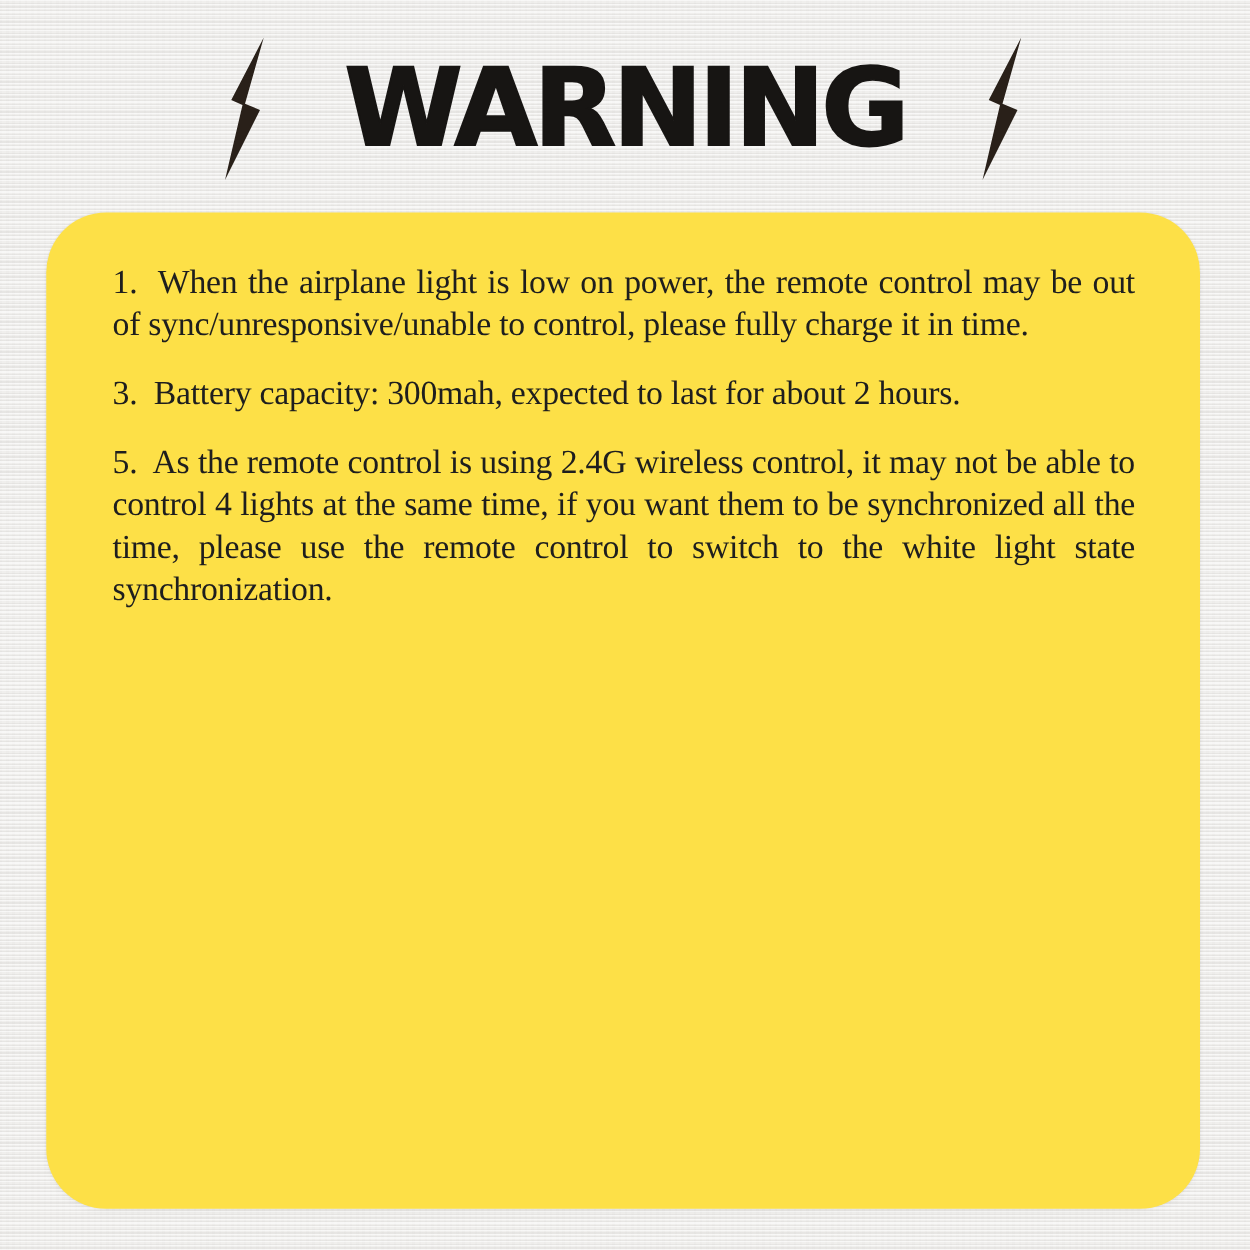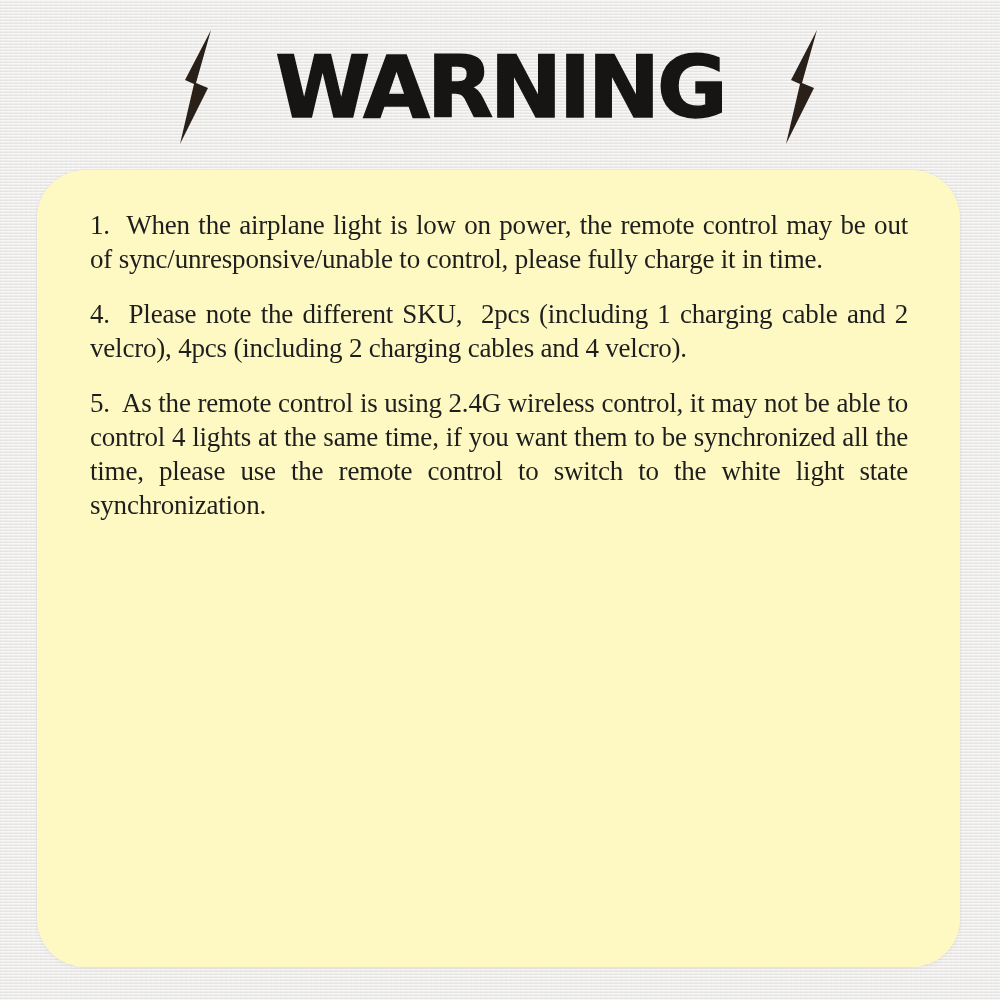--- a/index.html
+++ b/index.html
@@ -43,21 +43,21 @@
   .bolt {
     width: 40px;
     height: 114px;
     flex: 0 0 auto;
   }
   .card {
     box-sizing: border-box;
     width: 923px;
     height: 797px;
     margin: 26px 40px 0 37px;
-    background: #fef9c3;
+    background: #fde047;
     border-radius: 48px;
     box-shadow: 0 0 0 1px rgba(0,0,0,0.025), 0 2px 6px rgba(0,0,0,0.03);
     padding: 38px 52px 0 53px;
   }
   .warning-item {
     margin: 0 0 21px 0;
     font-size: 27px;
     line-height: 34px;
     letter-spacing: -0.2px;
     color: #1e1e1e;
@@ -74,17 +74,17 @@
       <polygon points="33,0 7,50 16,54 2,114 30,58 18,53" fill="#292019"></polygon>
     </svg>
     <h1 class="title">WARNING</h1>
     <svg class="bolt" viewBox="0 0 38 114" aria-hidden="true">
       <polygon points="33,0 7,50 16,54 2,114 30,58 18,53" fill="#292019"></polygon>
     </svg>
   </header>
 
   <section class="card">
     <p class="warning-item"><span>1.</span><span>&nbsp; When the airplane light is low on power, the remote control may be out of sync/unresponsive/unable to control, please fully charge it in time.</span></p>
-    <p class="warning-item"><span>4.</span><span>&nbsp; Please note the different SKU,&nbsp; 2pcs (including 1 charging cable and 2 velcro), 4pcs (including 2 charging cables and 4 velcro).</span></p>
+    <p class="warning-item"><span>3.</span><span>&nbsp; Battery capacity: 300mah, expected to last for about 2 hours.</span></p>
     <p class="warning-item"><span>5.</span><span>&nbsp; As the remote control is using 2.4G wireless control, it may not be able to control 4 lights at the same time, if you want them to be syn­chronized all the time, please use the remote control to switch to the white light state synchronization.</span></p>
   </section>
 
 </div>
 
 </body></html>

